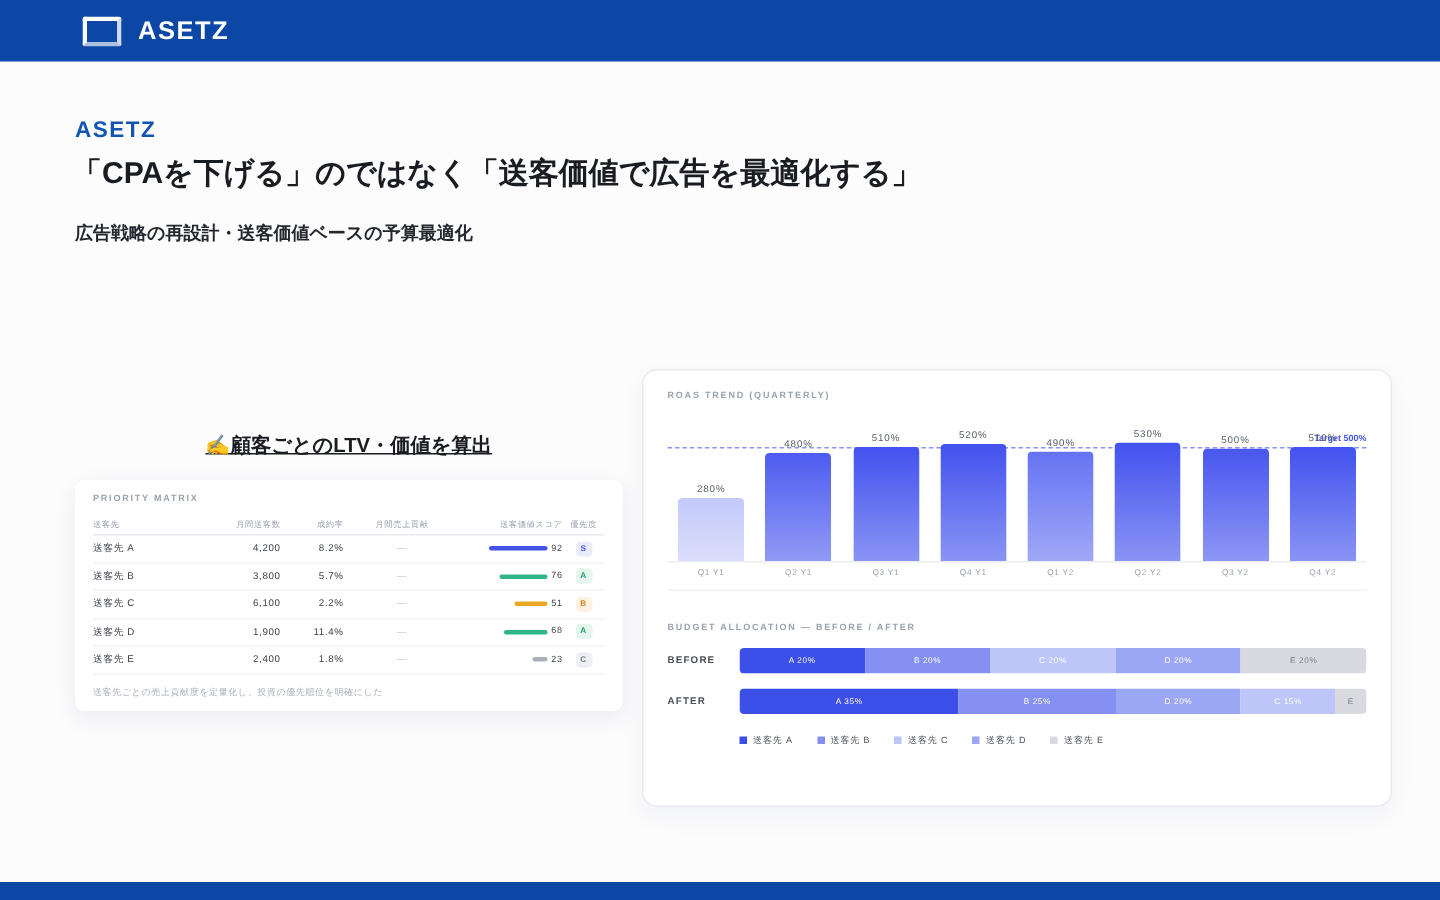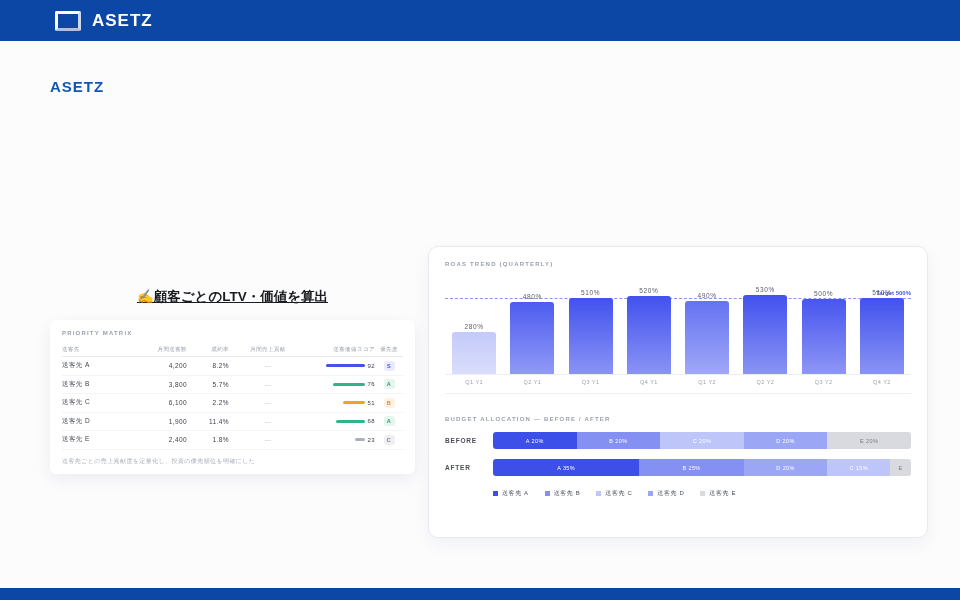--- a/index.html
+++ b/index.html
@@ -74,20 +74,22 @@
 <div id="canvas">
 
   <div class="topbar">
     <div class="logo">
       <span class="logo-icon"></span>
       <span class="logo-text">ASETZ</span>
     </div>
   </div>
 
   <div class="case-label">ASETZ</div>
+  <div class="hero-title">「CPAを下げる」のではなく「送客価値で広告を最適化する」</div>
+  <div class="hero-subtitle">広告戦略の再設計・送客価値ベースの予算最適化</div>
 
   <div class="panel-caption cap-left">✍️顧客ごとのLTV・価値を算出</div>
   <div class="card-left">
     <div class="mini-title">PRIORITY MATRIX</div>
     <div class="mtable">
         <div class="mrow mhead">
           <div class="mcell a0">送客先</div>
           <div class="mcell a1">月間送客数</div>
           <div class="mcell a2">成約率</div>
           <div class="mcell a3">月間売上貢献</div>

